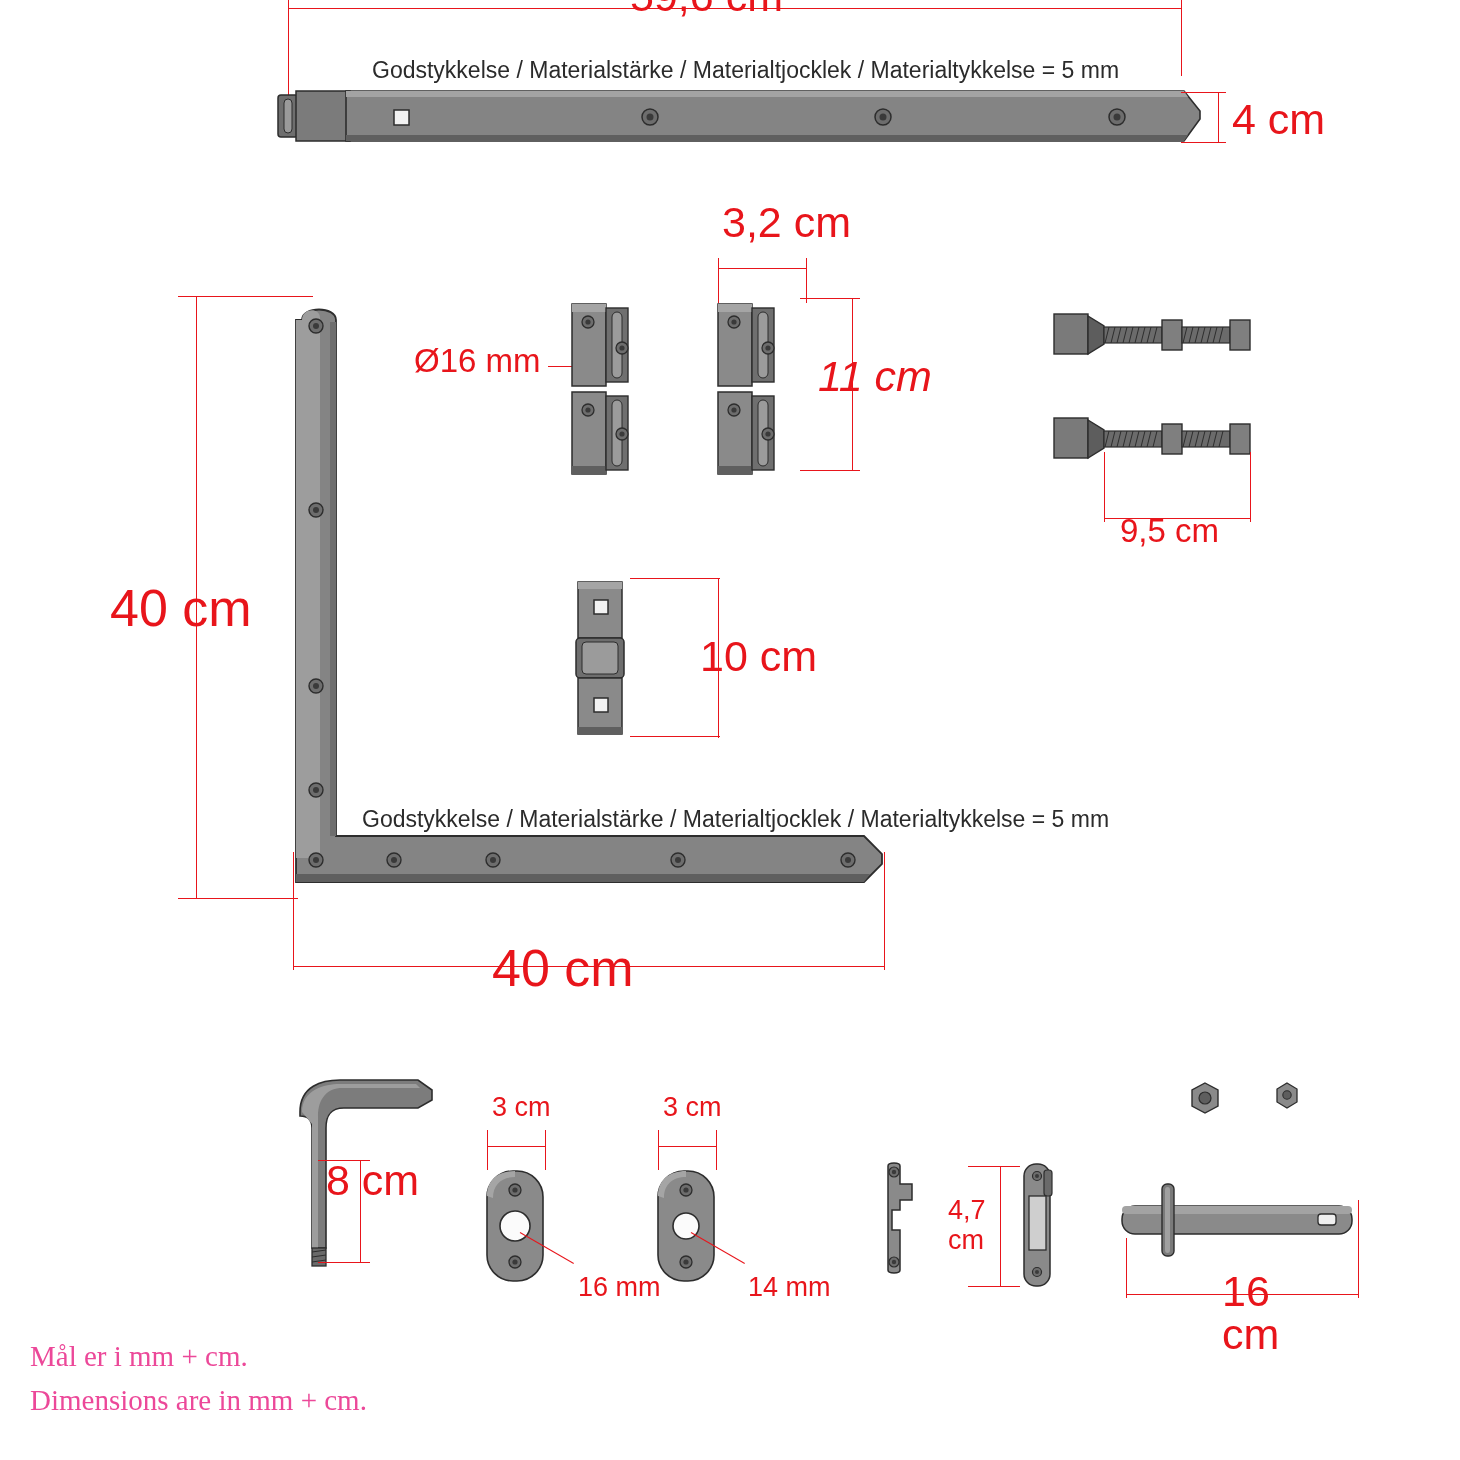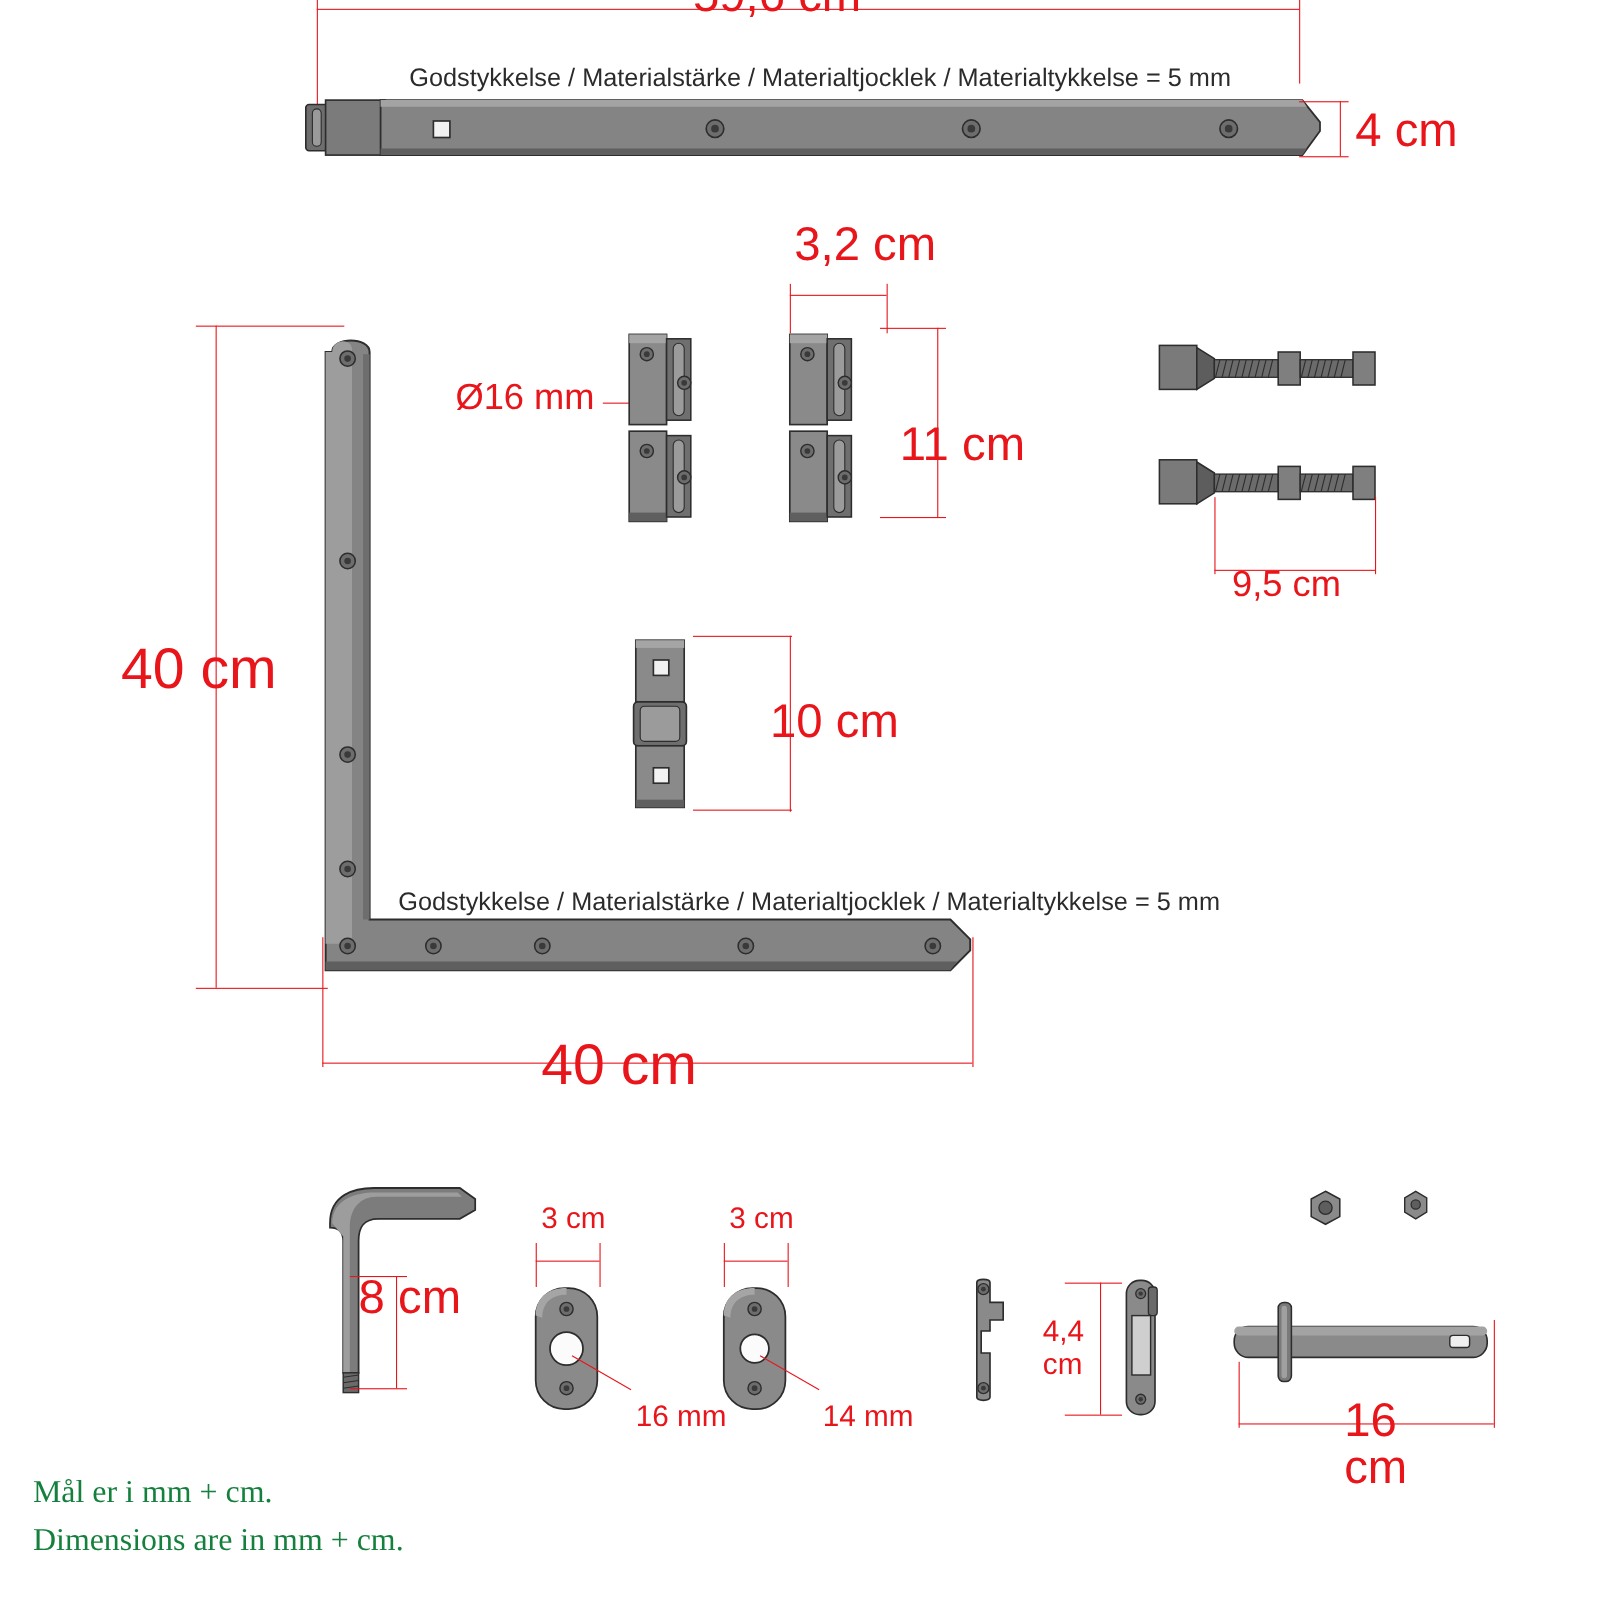--- a/index.html
+++ b/index.html
@@ -32,21 +32,21 @@
   }
   .note {
     position: absolute;
     color: #2b2b2b;
     font-family: "Liberation Sans", sans-serif;
     font-size: 23px;
     white-space: nowrap;
   }
   .legend {
     position: absolute;
-    color: #15803d;
+    color: #ec4899;
     font-family: "Liberation Serif", serif;
     font-size: 29px;
     white-space: nowrap;
   }
   
   .ln {
     position: absolute;
     background: #e8151b;
   }
   .lnh { height: 1px; }
@@ -100,21 +100,21 @@
   <div class="dim dim-big" style="left:1232px; top:95px;">4 cm</div>
 
   <div class="ln lnv" style="left:718px; top:258px; height:45px;"></div>
   <div class="ln lnv" style="left:806px; top:258px; height:45px;"></div>
   <div class="ln lnh" style="left:718px; top:268px; width:88px;"></div>
   <div class="dim dim-big" style="left:722px; top:198px;">3,2 cm</div>
 
   <div class="ln lnh" style="left:800px; top:298px; width:60px;"></div>
   <div class="ln lnh" style="left:800px; top:470px; width:60px;"></div>
   <div class="ln lnv" style="left:852px; top:298px; height:172px;"></div>
-  <div class="dim dim-big" style="left:818px; top:380px;">11 cm</div>
+  <div class="dim dim-big" style="left:818px; top:352px;font-style:italic;">11 cm</div>
 
   <div class="dim dim-mid" style="left:414px; top:342px;">Ø16 mm</div>
   <div class="ln lnh" style="left:548px; top:366px; width:42px;"></div>
   <div class="part" style="left:570px; top:338px;">
     <svg width="30" height="34" viewBox="0 0 30 34">
         <path d="M2 30 L22 2 L26 10 Z" fill="#e8151b"></path>
       </svg>
   </div>
 
   <div class="part" style="left:568px; top:300px;">
@@ -359,21 +359,21 @@
       <circle cx="20" cy="12" r="2.2" fill="#3a3a3a"></circle>
       <circle cx="20" cy="102" r="5" fill="#6d6d6d" stroke="#2d2d2d" stroke-width="1.2"></circle>
       <circle cx="20" cy="102" r="2.2" fill="#3a3a3a"></circle>
     </svg>
   </div>
 
   <div class="ln lnh" style="left:968px; top:1166px; width:52px;"></div>
   <div class="ln lnh" style="left:968px; top:1286px; width:52px;"></div>
   <div class="ln lnv" style="left:1000px; top:1166px; height:120px;"></div>
   <div class="dim dim-small" style="left:948px; top:1196px; line-height:1.1;">
-    <span style="white-space:pre-line;">4,4
+    <span style="white-space:pre-line;">4,7
 cm</span>
   </div>
 
   <div class="part" style="left:1016px; top:1160px;">
     <svg width="46" height="130" viewBox="0 0 46 130">
       <rect x="8" y="4" width="26" height="122" rx="12" fill="#8a8a8a" stroke="#2d2d2d" stroke-width="1.5"></rect>
       <rect x="28" y="10" width="8" height="26" rx="3" fill="#6a6a6a" stroke="#2d2d2d" stroke-width="1.2"></rect>
       <rect x="13" y="36" width="17" height="54" fill="#cfcfcf" stroke="#2d2d2d" stroke-width="1.3"></rect>
       <circle cx="21" cy="16" r="4.5" fill="#6d6d6d" stroke="#2d2d2d" stroke-width="1.2"></circle>
       <circle cx="21" cy="16" r="2" fill="#3a3a3a"></circle>

